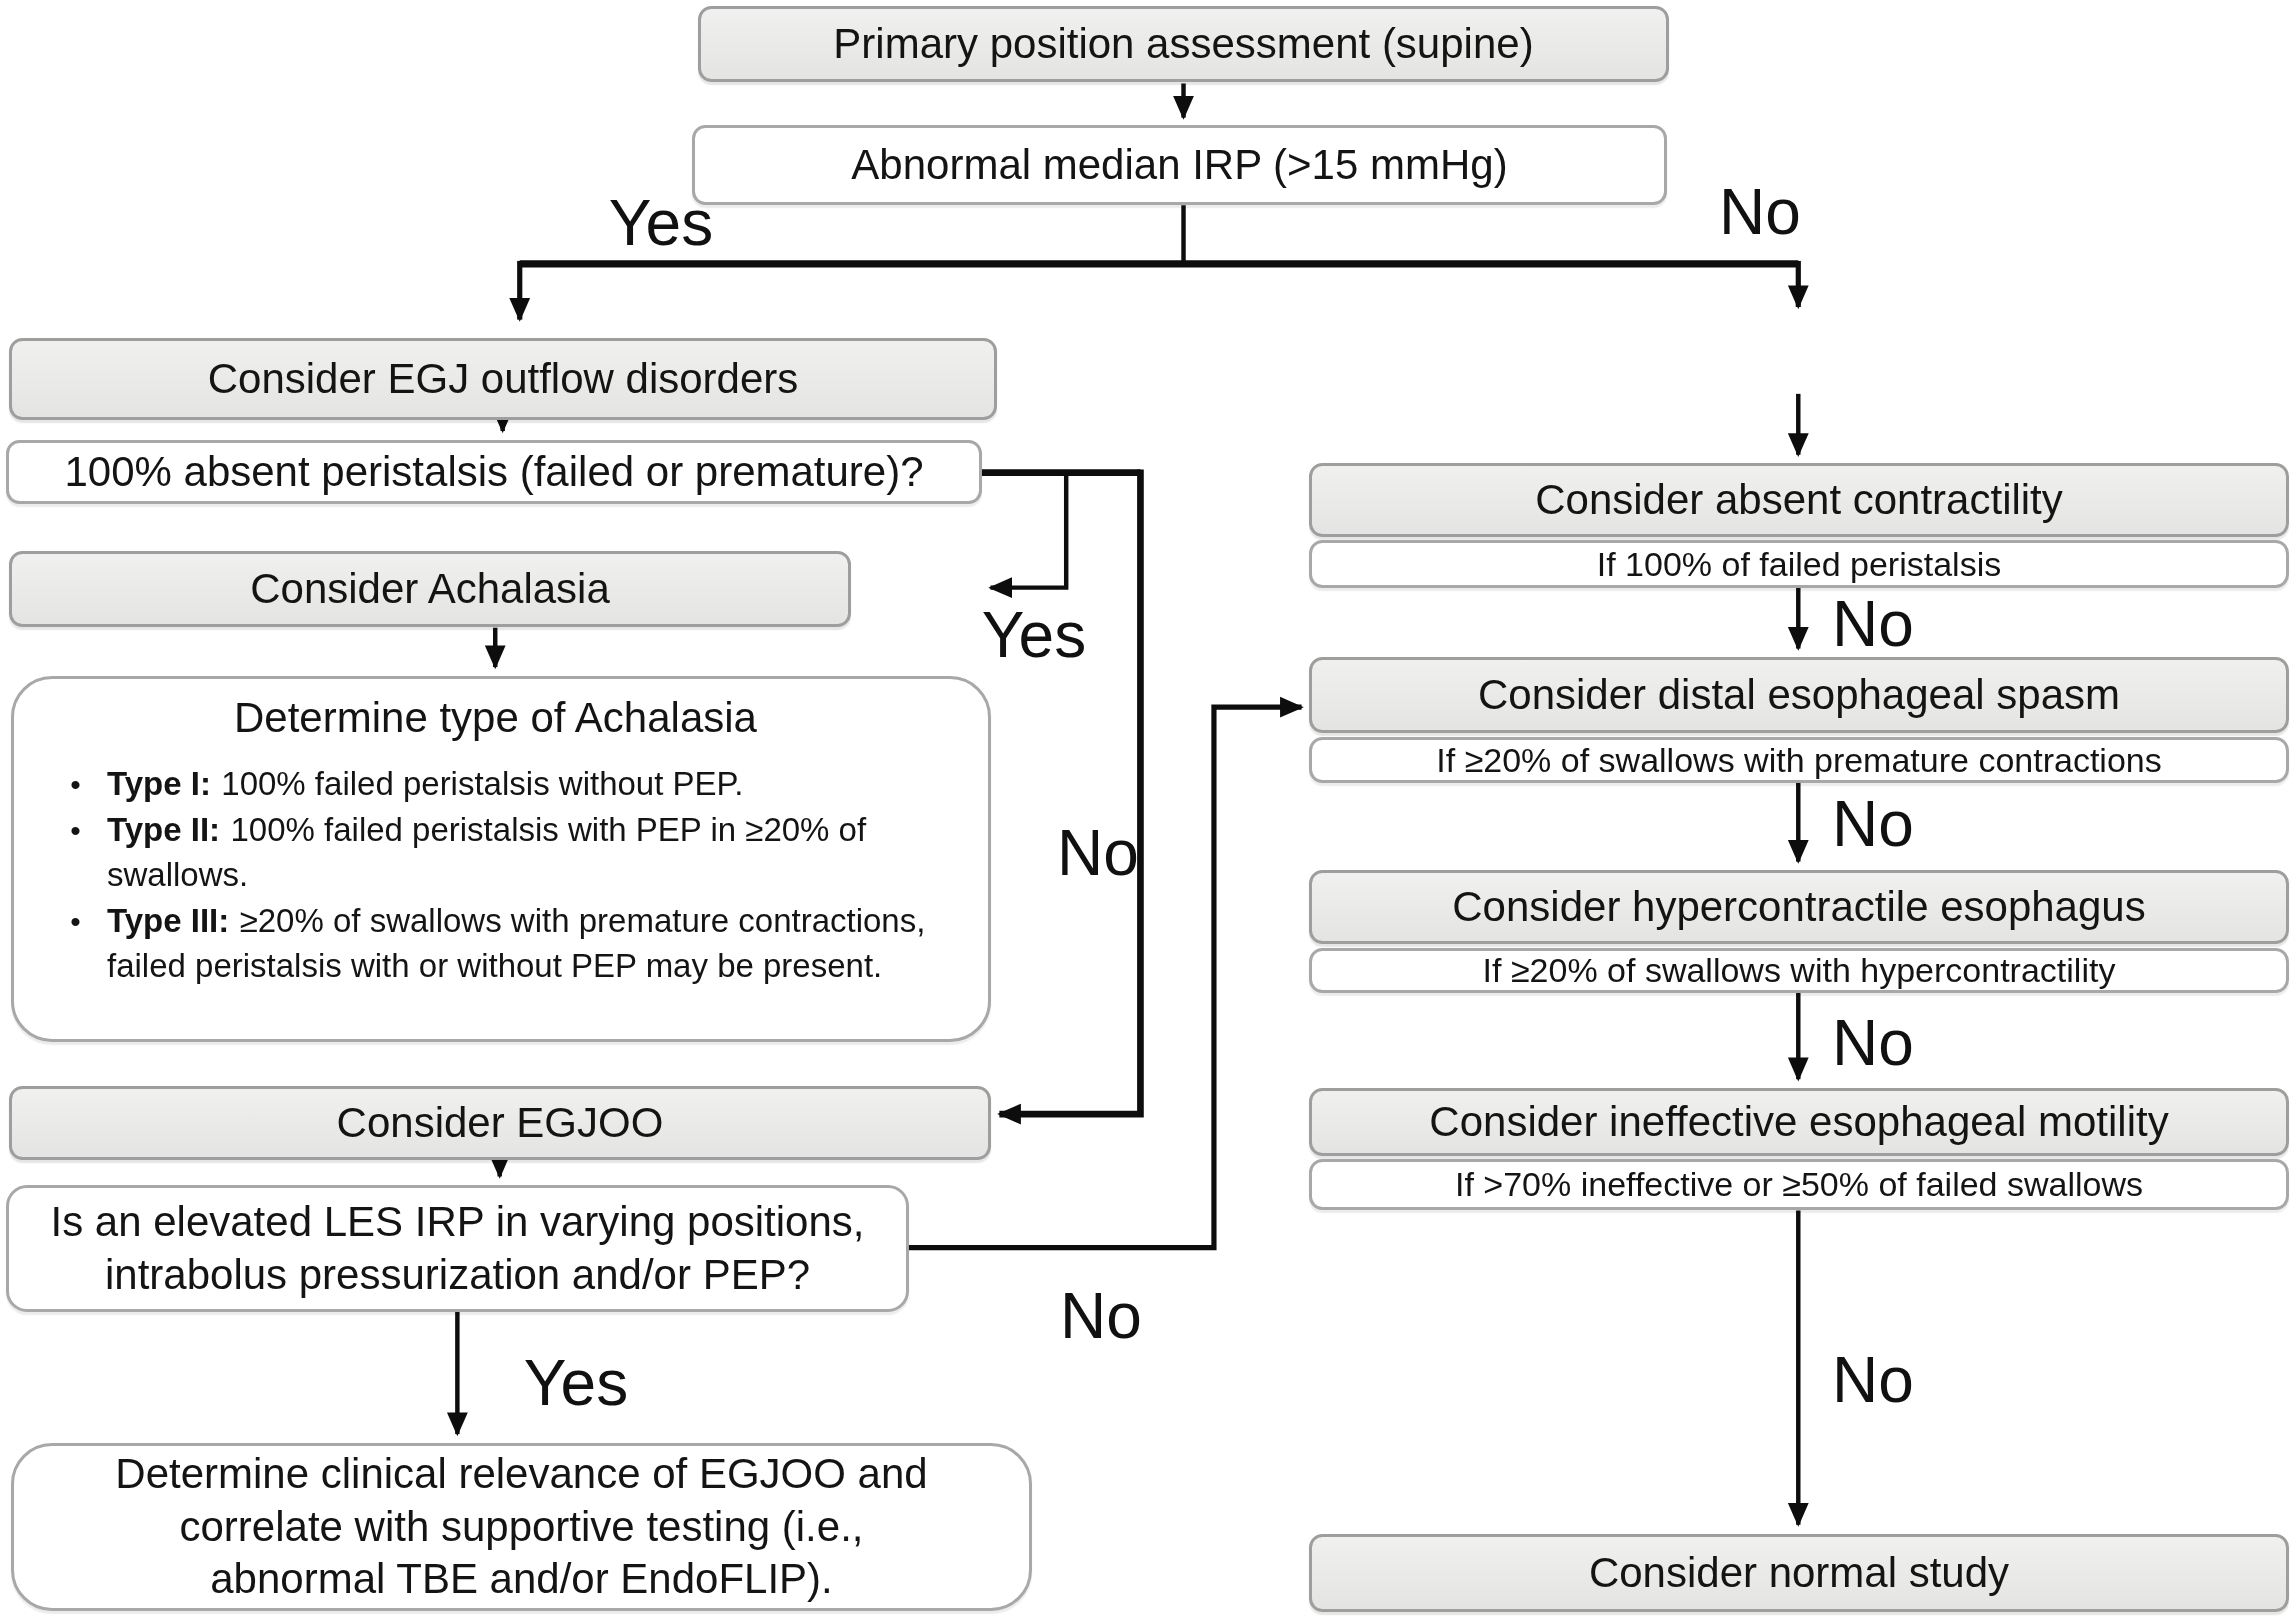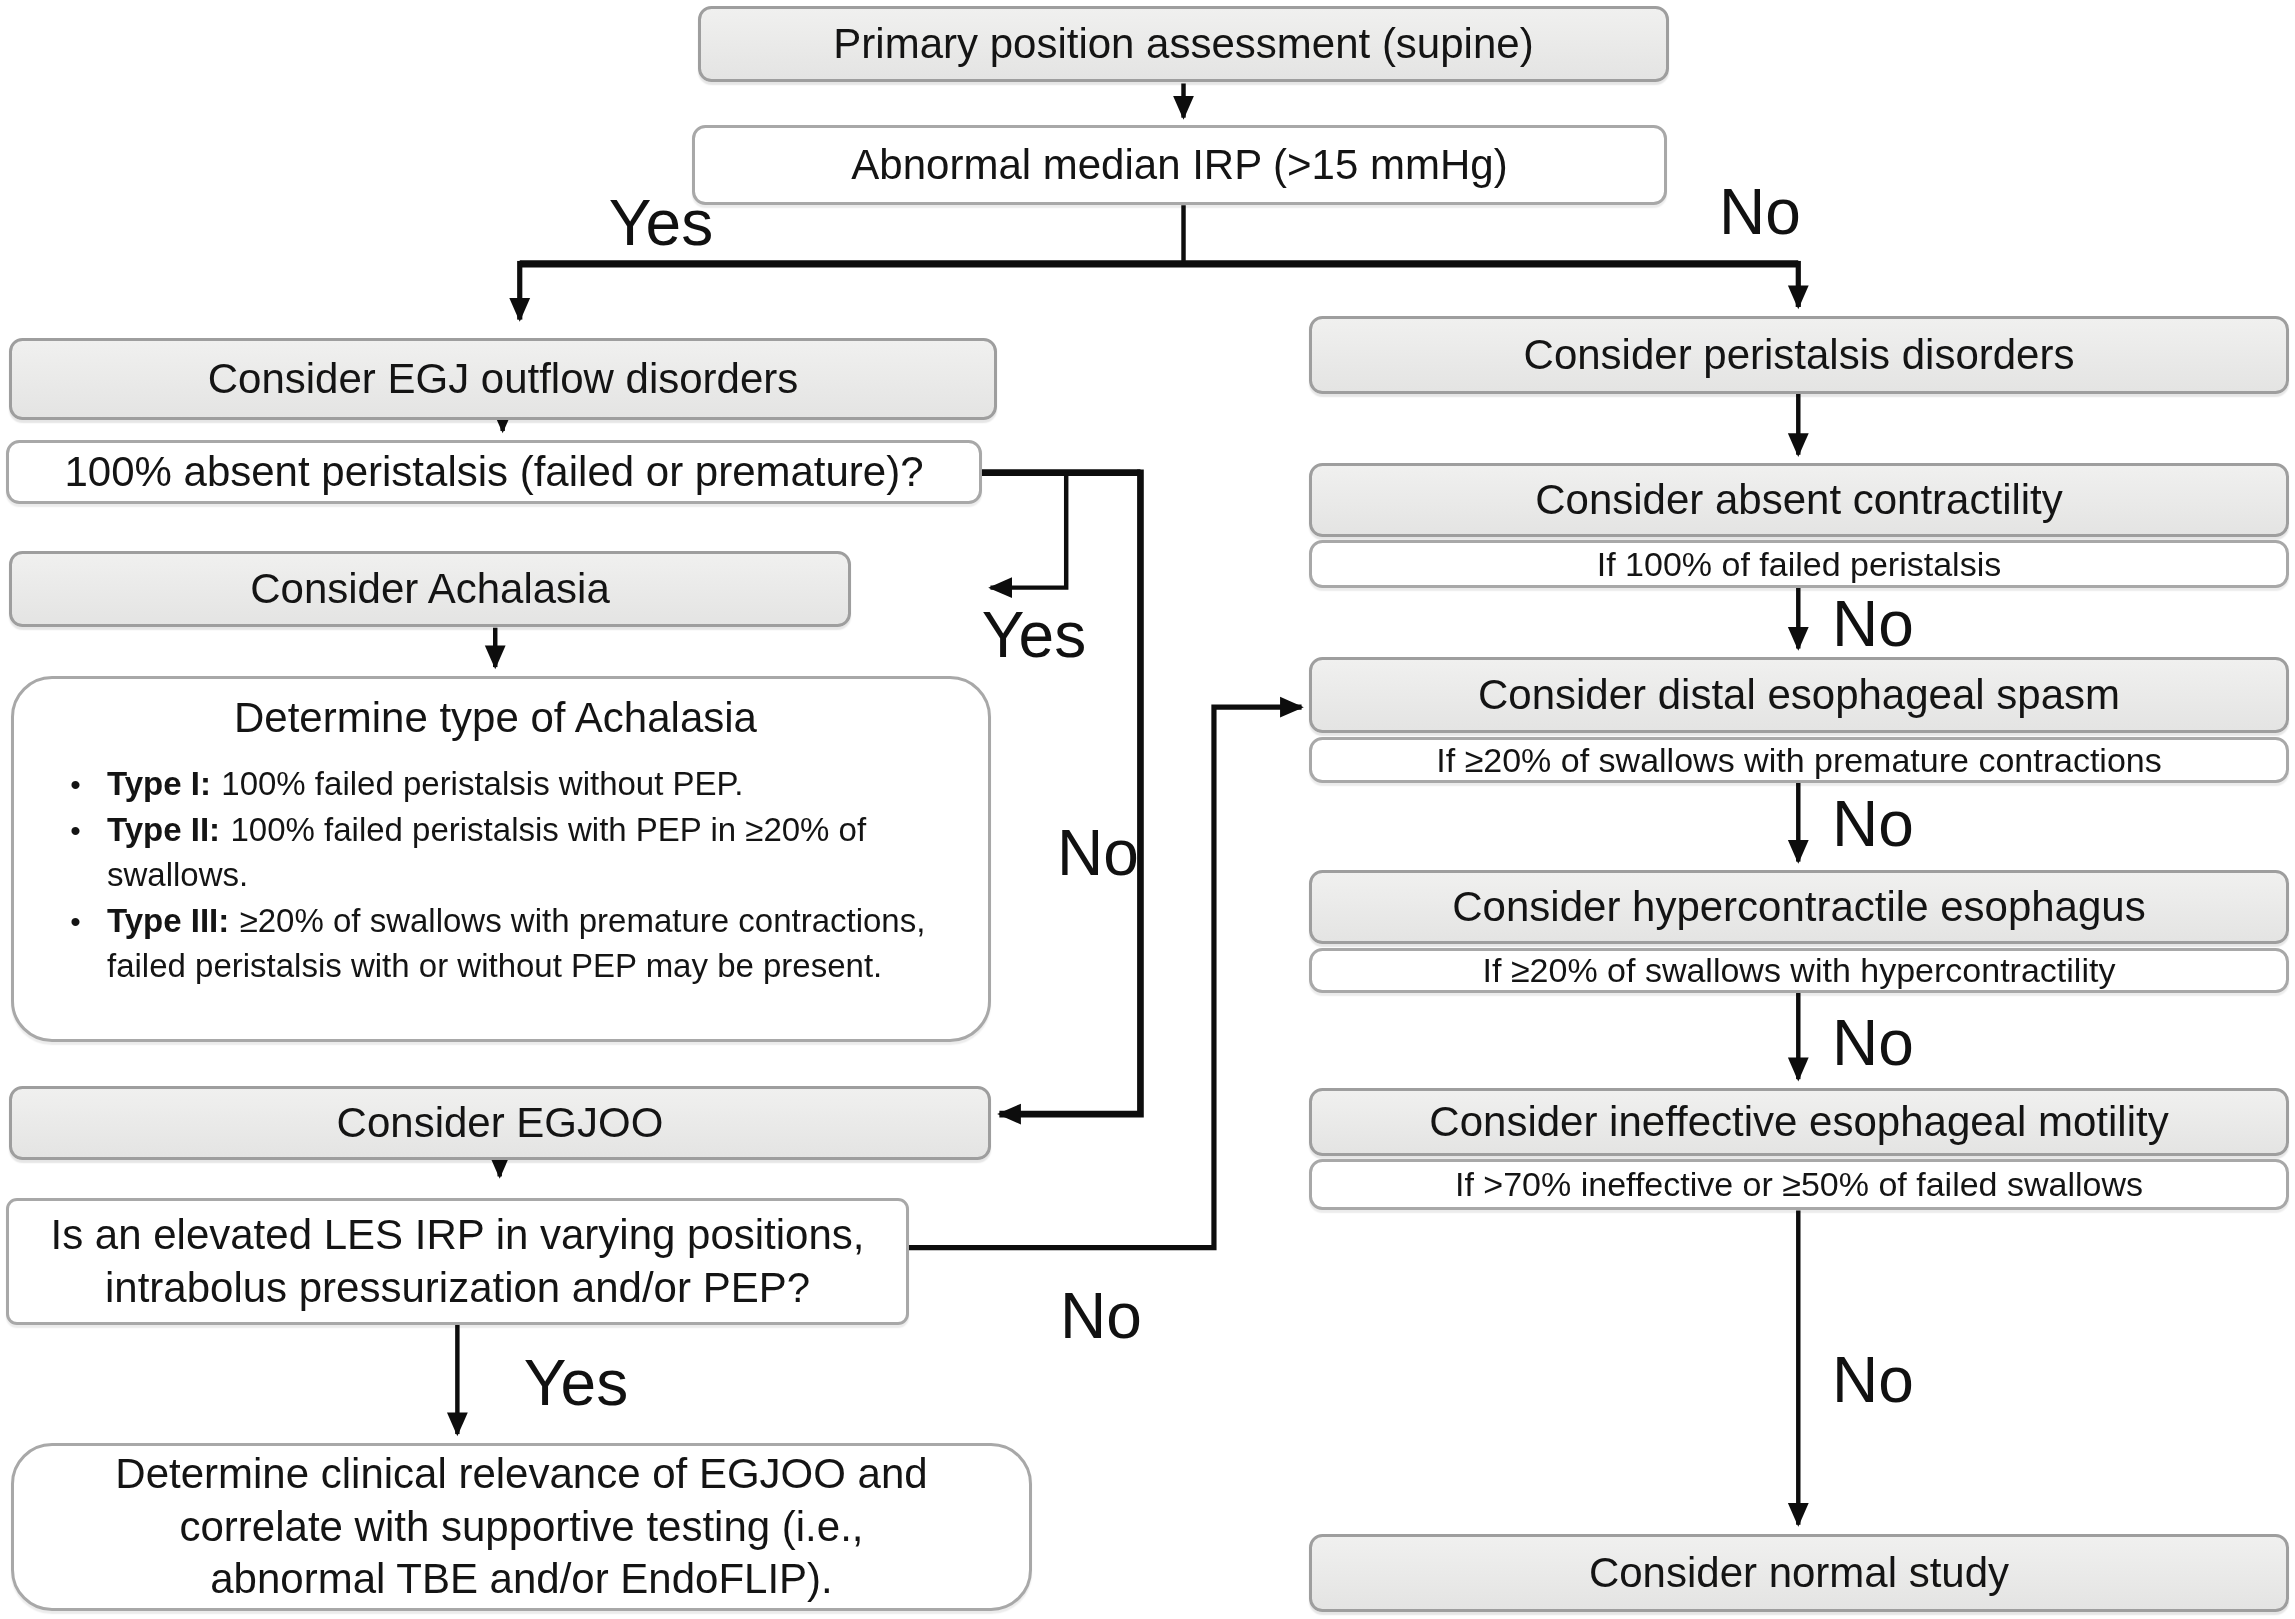--- a/index.html
+++ b/index.html
@@ -104,34 +104,31 @@
         <span class="bullet-mark">•</span>
         <span class="bullet-text"><span class="bullet-lead">Type III:</span><span>≥20% of swallows with premature contractions, failed peristalsis with or without PEP may be present.</span></span>
       </div>
     </div>
   </div>
 
   <div class="node gray" style="left:9px; top:1086px; width:982px; height:74px;">
     <span>Consider EGJOO</span>
   </div>
 
-  <div class="node white" style="left:6px; top:1185px; width:903px; height:127px; border-radius:11px;margin-top:13px;">
+  <div class="node white" style="left:6px; top:1185px; width:903px; height:127px; border-radius:21px;">
     <div>Is an elevated LES IRP in varying positions,</div>
     <div>intrabolus pressurization and/or PEP?</div>
   </div>
 
   <div class="node white biground" style="left:11px; top:1443px; width:1021px; height:168px;">
     <div>Determine clinical relevance of EGJOO and</div>
     <div>correlate with supportive testing (i.e.,</div>
     <div>abnormal TBE and/or EndoFLIP).</div>
   </div>
 
-  <div class="node gray" style="left:1309px; top:316px; width:980px; height:78px;">
-    <span>Consider peristalsis disorders</span>
-  </div>
 
   <div class="node gray" style="left:1309px; top:463px; width:980px; height:74px;">
     <span>Consider absent contractility</span>
   </div>
   <div class="node white criteria" style="left:1309px; top:540px; width:980px; height:48px;">
     <span>If 100% of failed peristalsis</span>
   </div>
 
   <div class="node gray" style="left:1309px; top:657px; width:980px; height:76px;">
     <span>Consider distal esophageal spasm</span>

